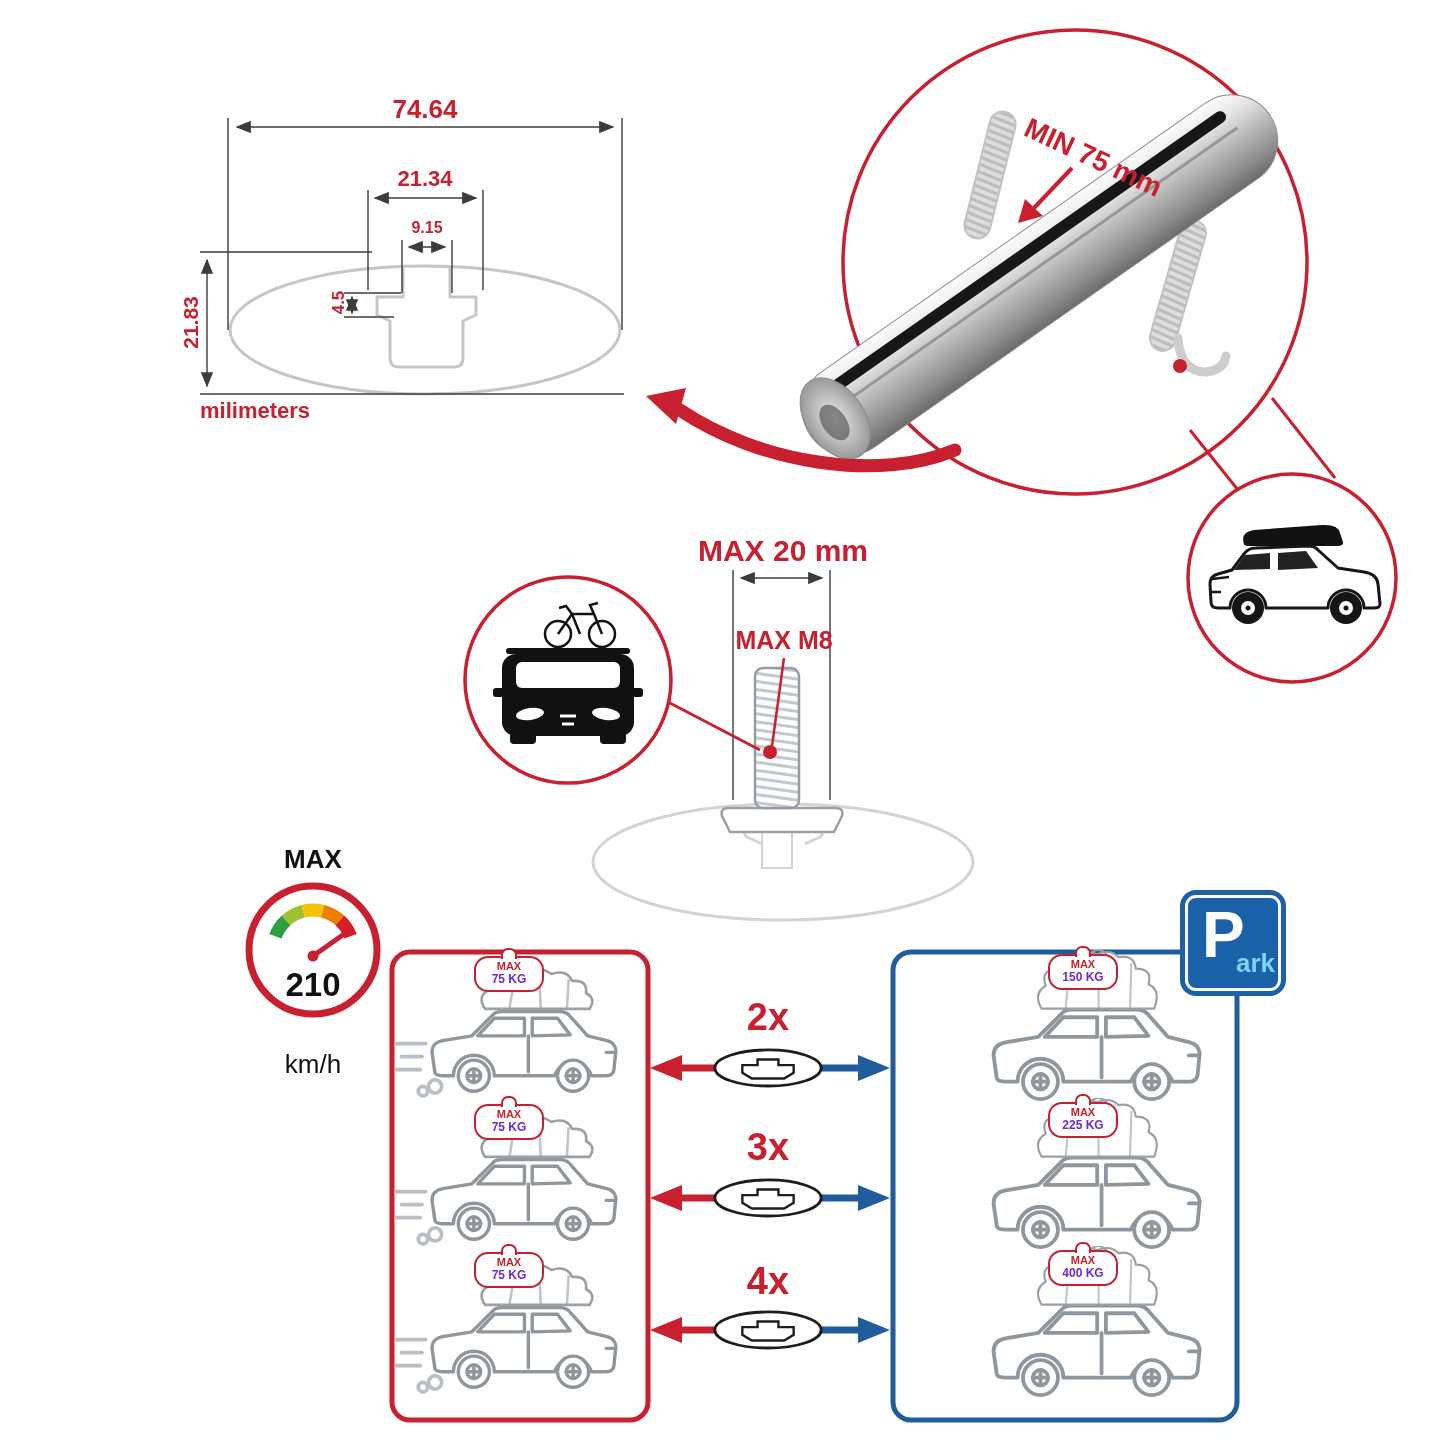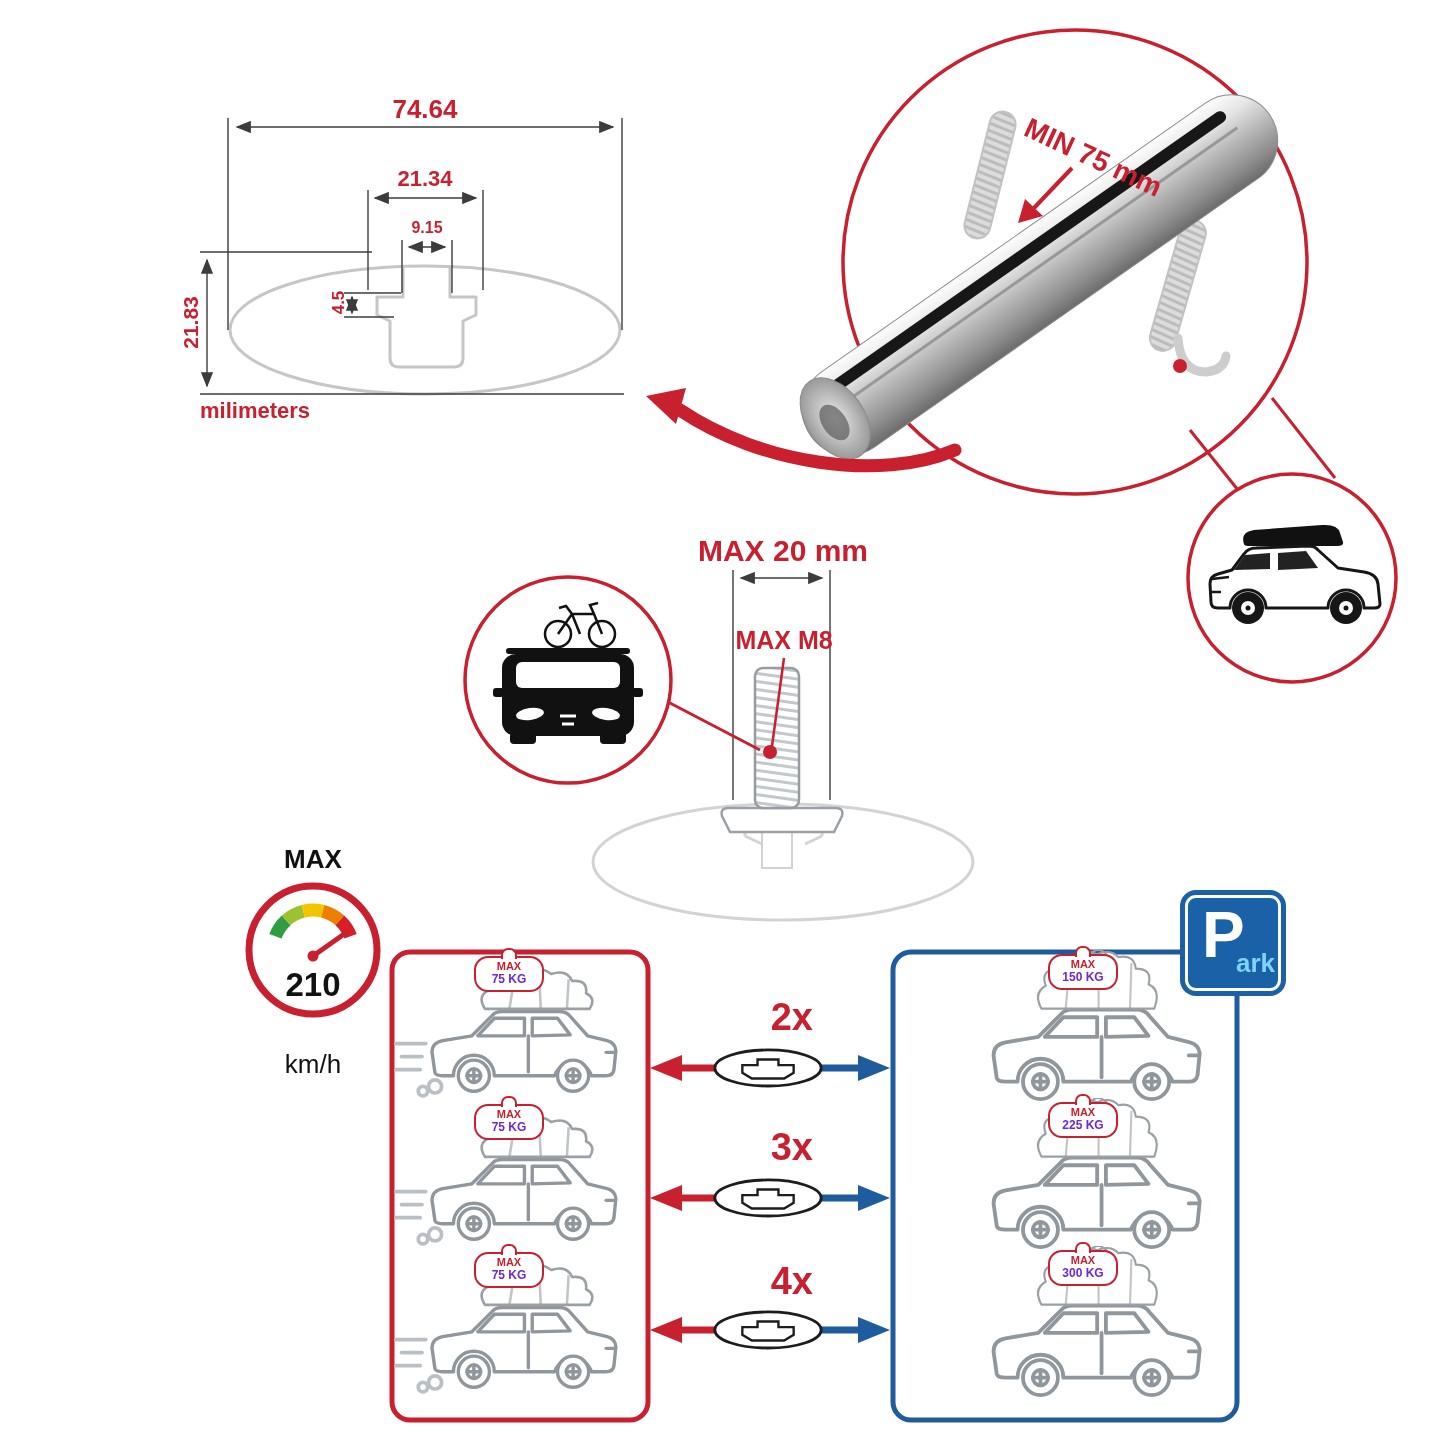--- a/index.html
+++ b/index.html
@@ -11,21 +11,21 @@
   .ctr{text-align:center;}
   .blk{color:#111;}
   .rot90{transform:rotate(-90deg);}
   .badge{position:absolute;width:66px;background:#fff;border:2.5px solid #c8202f;
          border-radius:14px;text-align:center;padding:3px 0 4px;line-height:1.08;z-index:5;}
   .badge::before{content:"";position:absolute;top:-10px;left:50%;transform:translateX(-50%);
          width:12px;height:9px;border:2.5px solid #c8202f;border-bottom:none;
          border-radius:7px 7px 0 0;background:#fff;}
   .badge .l1{display:block;font-size:11px;font-weight:700;color:#c8202f;}
   .badge .l2{display:block;font-size:12px;font-weight:700;color:#6d28d9;}
-  .mult{position:absolute;width:90px;text-align:right;font-size:38px;font-weight:700;color:#c8202f;}
+  .mult{position:absolute;width:90px;text-align:center;font-size:38px;font-weight:700;color:#c8202f;}
   #park{position:absolute;left:1180px;top:890px;width:106px;height:106px;background:#1a61a8;
         border-radius:16px;z-index:6;}
   #park .inner{position:absolute;inset:5px;border:3px solid #fff;border-radius:11px;}
   #park .p{position:absolute;left:22px;top:8px;color:#fff;font-size:64px;font-weight:700;}
   #park .ark{position:absolute;left:56px;top:58px;color:#7dd3fc;font-size:26px;font-weight:700;}
 </style>
 </head>
 <body>
 
 <div id="canvas">
@@ -317,21 +317,21 @@
 <div class="badge" style="left:1048px;top:954px;">
   <span class="l1">MAX</span>
   <span class="l2">150 KG</span>
 </div>
 <div class="badge" style="left:1048px;top:1102px;">
   <span class="l1">MAX</span>
   <span class="l2">225 KG</span>
 </div>
 <div class="badge" style="left:1048px;top:1250px;">
   <span class="l1">MAX</span>
-  <span class="l2">300 KG</span>
+  <span class="l2">400 KG</span>
 </div>
 
 <div id="park">
   <div class="inner"></div>
   <span class="p">P</span>
   <span class="ark">ark</span>
 </div>
 
 </div>
 

